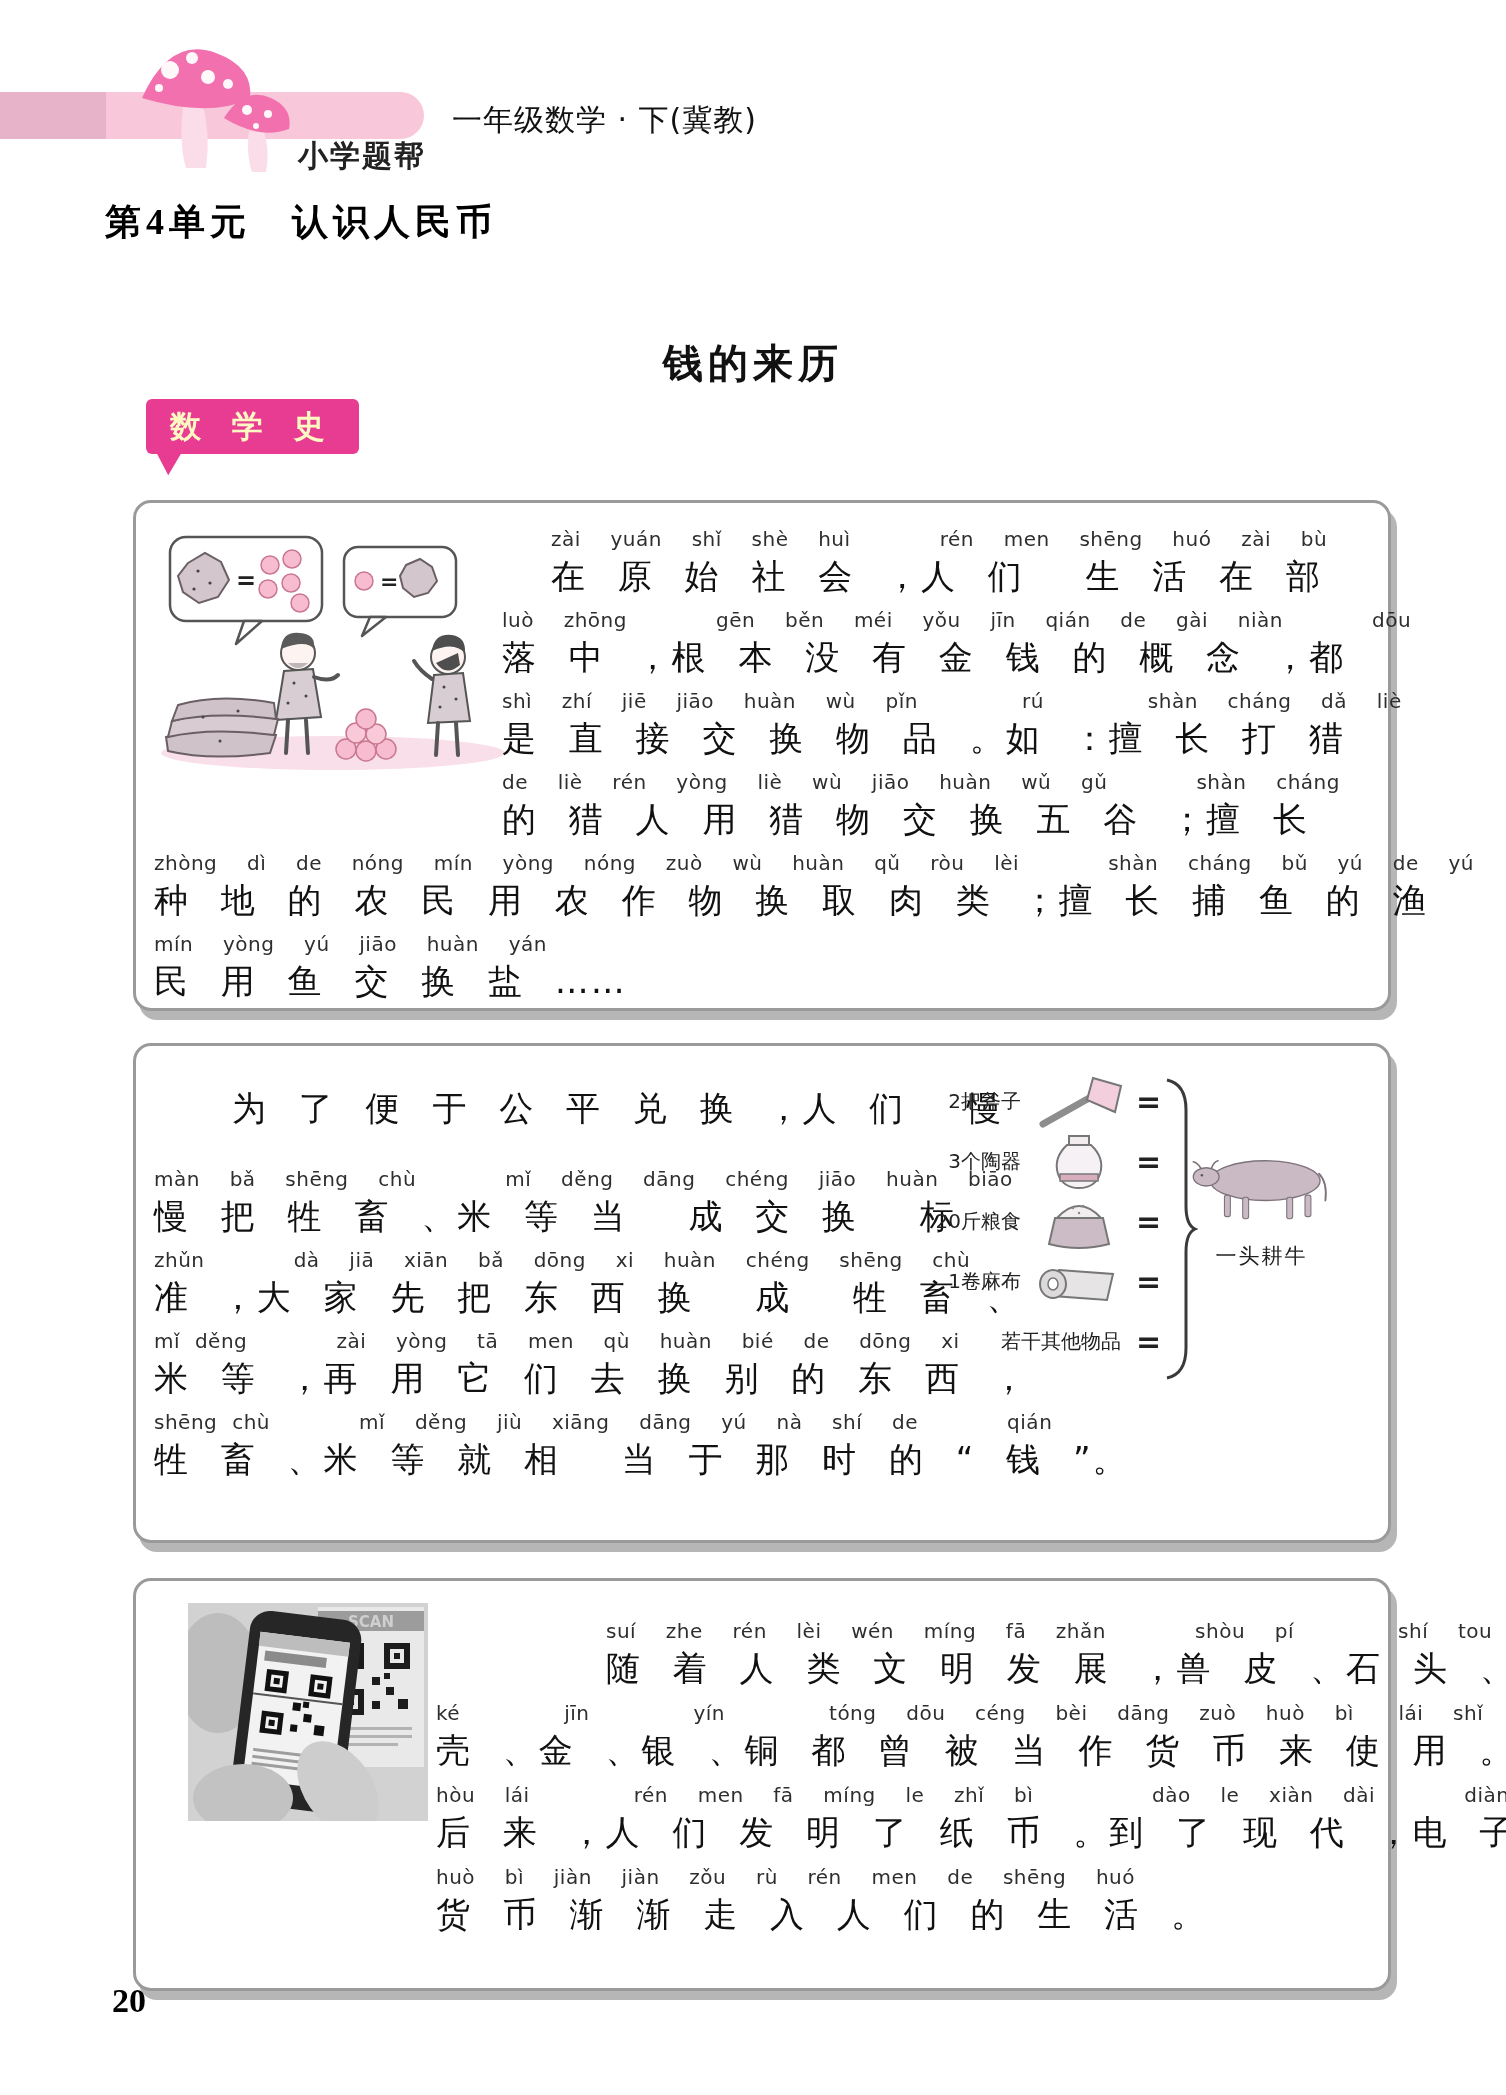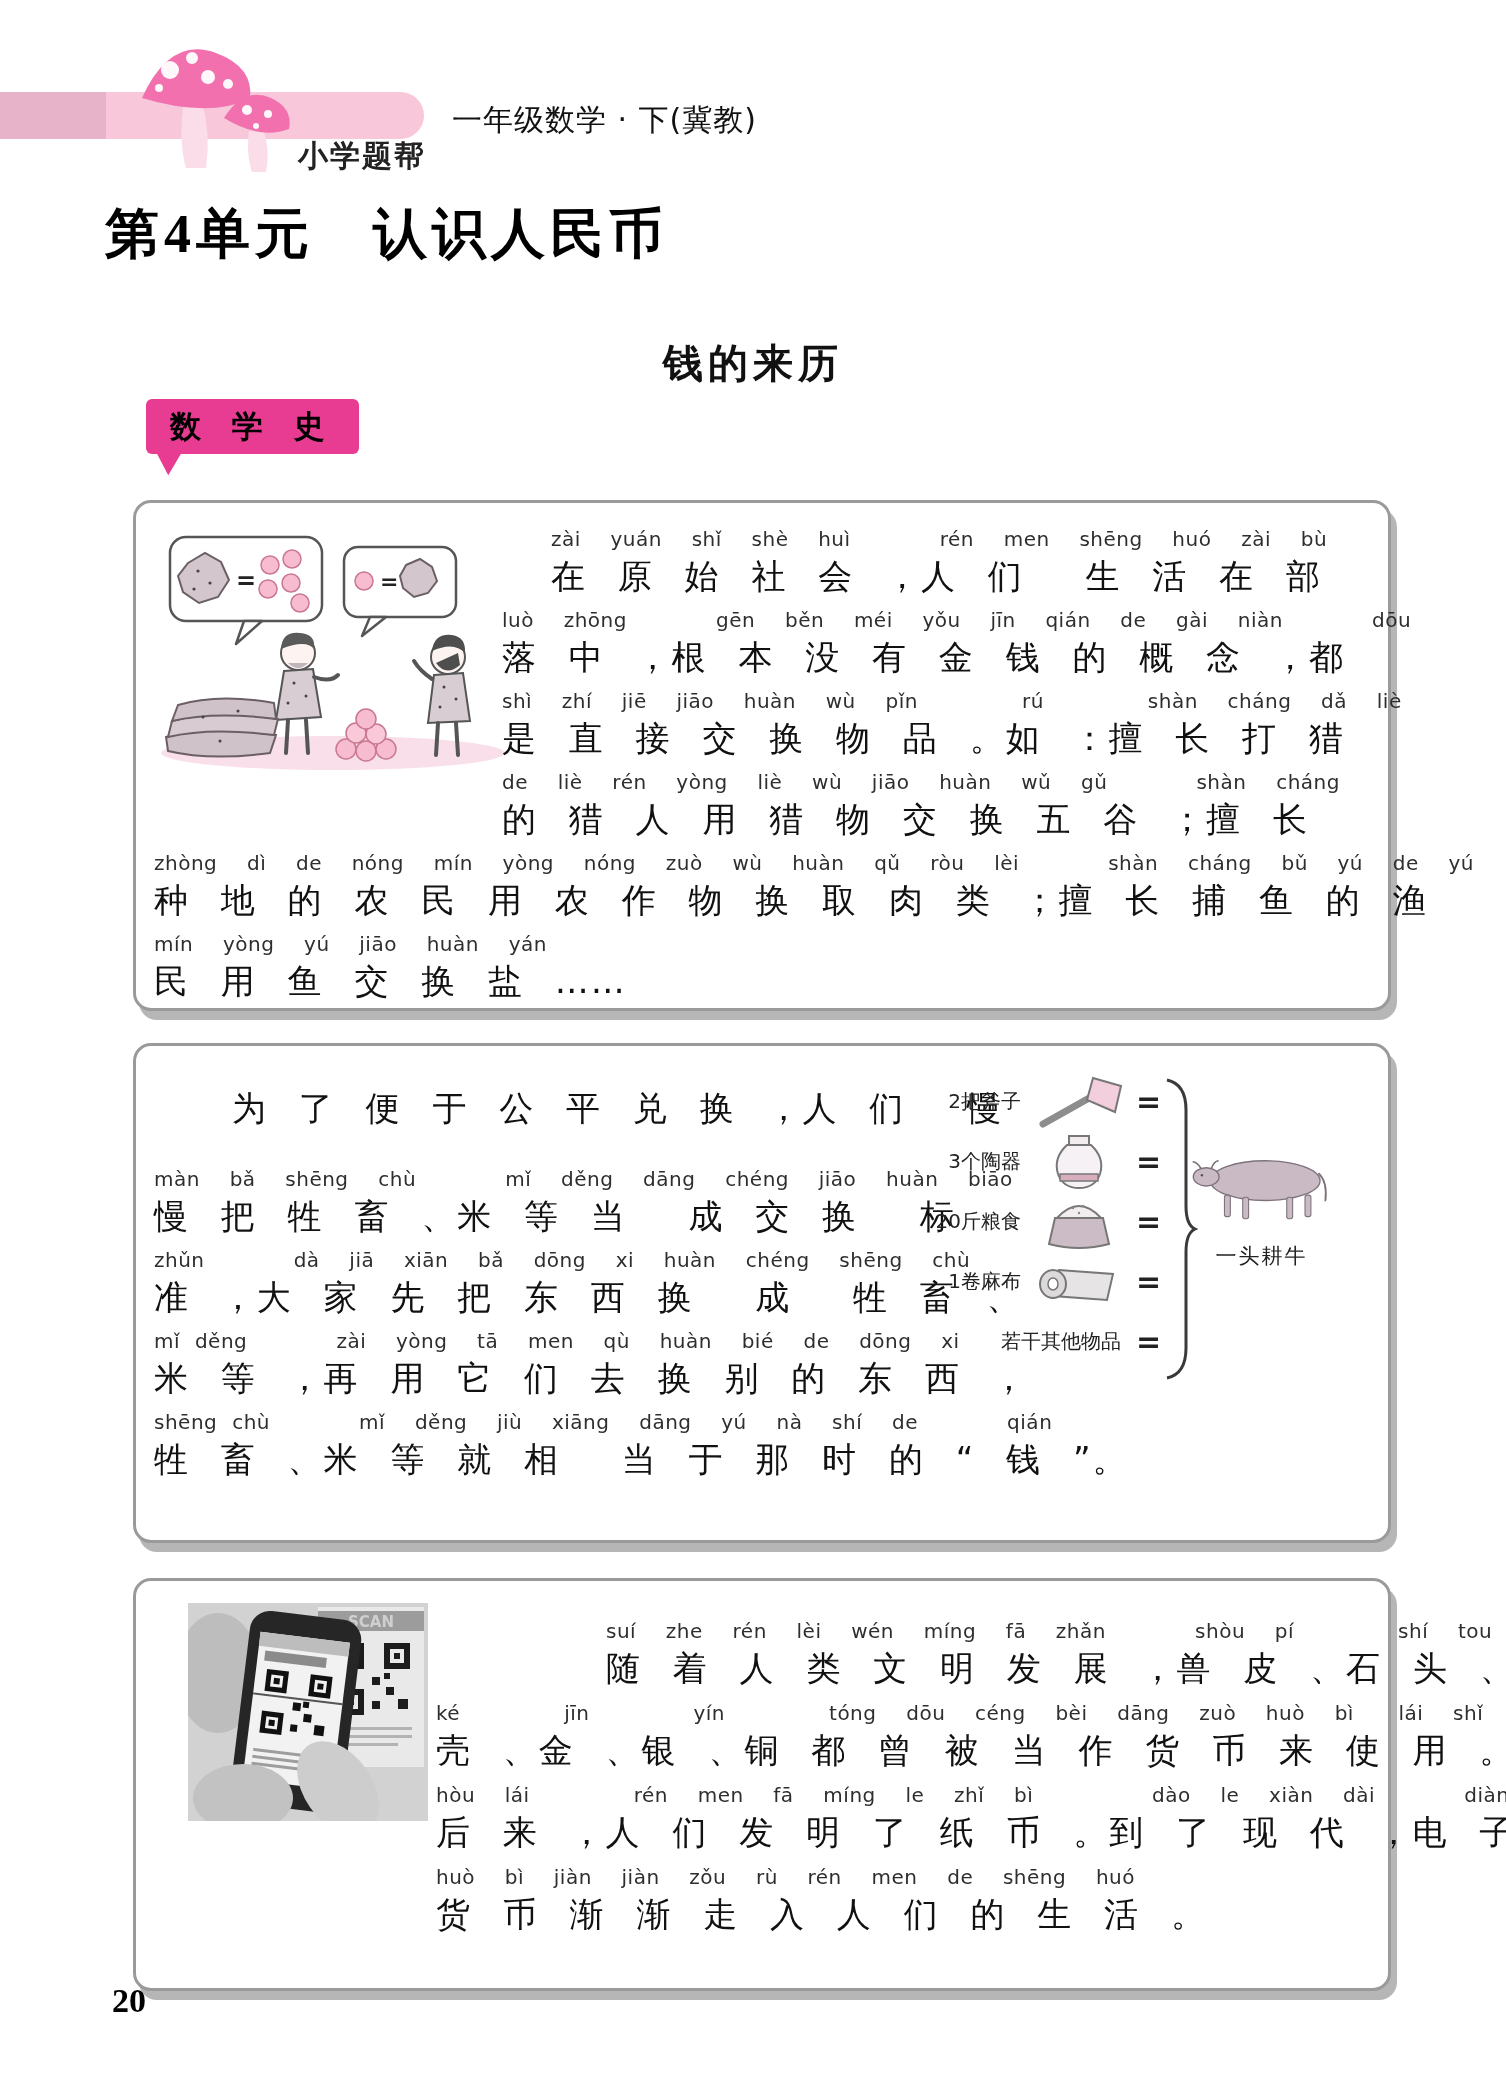--- a/index.html
+++ b/index.html
@@ -9,26 +9,26 @@
   }
   
   .pink-bar { position:absolute; left:0; top:92px; width:424px; height:47px;
     background:#f8c8da; border-radius:0 24px 24px 0; }
   .pink-bar-edge { position:absolute; left:0; top:92px; width:106px; height:47px;
     background:#d9a2ba; opacity:.55; }
   .mushrooms { position:absolute; left:128px; top:36px; width:178px; height:140px; }
   .logo-text { position:absolute; left:298px; top:101px; font-size:30px; font-weight:700; color:#222; letter-spacing:2px;margin-top:35px; }
   .book-label { position:absolute; left:452px; top:100px; font-size:30px; color:#111; letter-spacing:1px; }
   
-  .page-title { position:absolute; left:105px; top:198px; font-size:54px; font-weight:700;
+  .page-title { position:absolute; left:105px; top:198px; font-size:36px; font-weight:700;
     font-family:"Liberation Serif","DejaVu Serif",serif; color:#000; letter-spacing:5px; white-space:pre; }
   .page-subtitle { position:absolute; left:0; top:336px; width:1506px; text-align:center;
     font-size:40px; font-weight:600; color:#111; letter-spacing:5px; }
   .badge { position:absolute; left:146px; top:399px; height:55px; line-height:55px;
-    background:#e73c92; color:#000000; font-size:31px; font-weight:600; letter-spacing:10px;
+    background:#e73c92; color:#fef9c3; font-size:31px; font-weight:600; letter-spacing:10px;
     padding:0 24px; border-radius:6px; }
   .badge-tail { position:absolute; left:158px; top:452px; width:0; height:0;
     border-left:9px solid transparent; border-right:17px solid transparent;
     border-top:23px solid #e73c92; transform:rotate(-6deg); }
   
   .tbox { position:absolute; left:133px; width:1252px; background:#fff;
     border:3px solid #9a9a9a; border-radius:18px; box-shadow:6px 9px 0 #b6b6b6; }
   #box1 { top:500px;  height:505px; }
   #box2 { top:1043px; height:494px; }
   #box3 { top:1578px; height:407px; }

